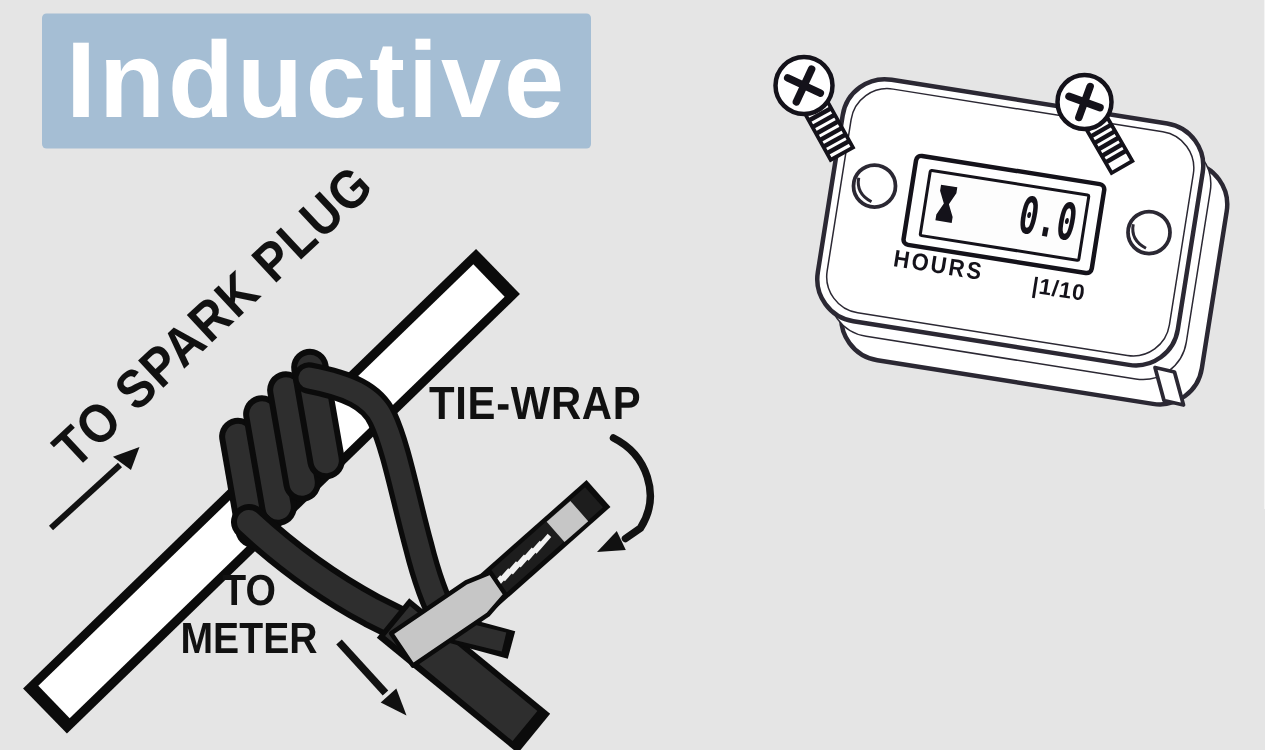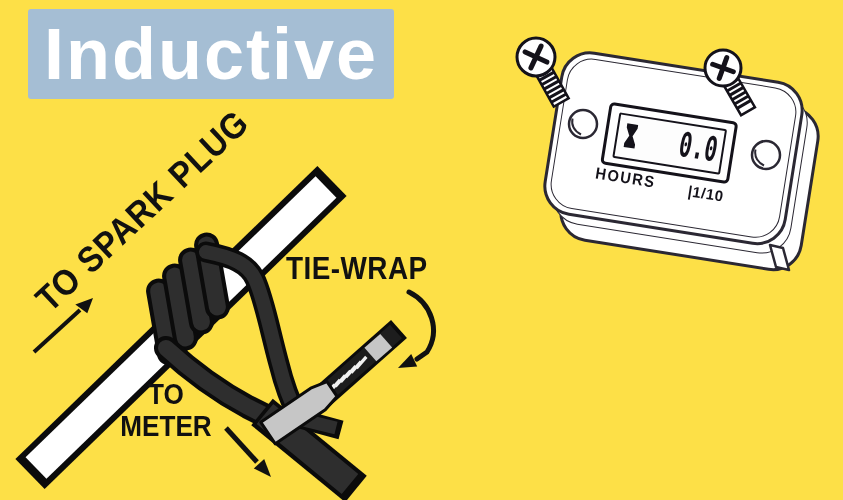--- a/index.html
+++ b/index.html
@@ -1,16 +1,16 @@
 <!DOCTYPE html>
 <html><head>
 <meta charset="utf-8">
 <style>
   html,body{margin:0;padding:0;background:#ffffff;}
-  .stage{position:relative;width:843px;height:500px;background:#fde047;overflow:hidden;
+  .stage{position:relative;width:843px;height:500px;background:#e5e5e5;overflow:hidden;
          font-family:"Liberation Sans", sans-serif;}
 
   
   .badge{position:absolute;left:28px;top:9px;width:366px;height:90px;background:#a5bed4;
          border-radius:3px;display:flex;align-items:center;justify-content:center;}
   .badge span{color:#ffffff;font-weight:bold;font-size:72px;letter-spacing:2px;line-height:1;}
 
   
   .meter-base,.meter-mid,.meter-face{position:absolute;width:240px;height:160px;background:#fff;
          border-radius:30px;transform:rotate(9deg);transform-origin:0 0;}

